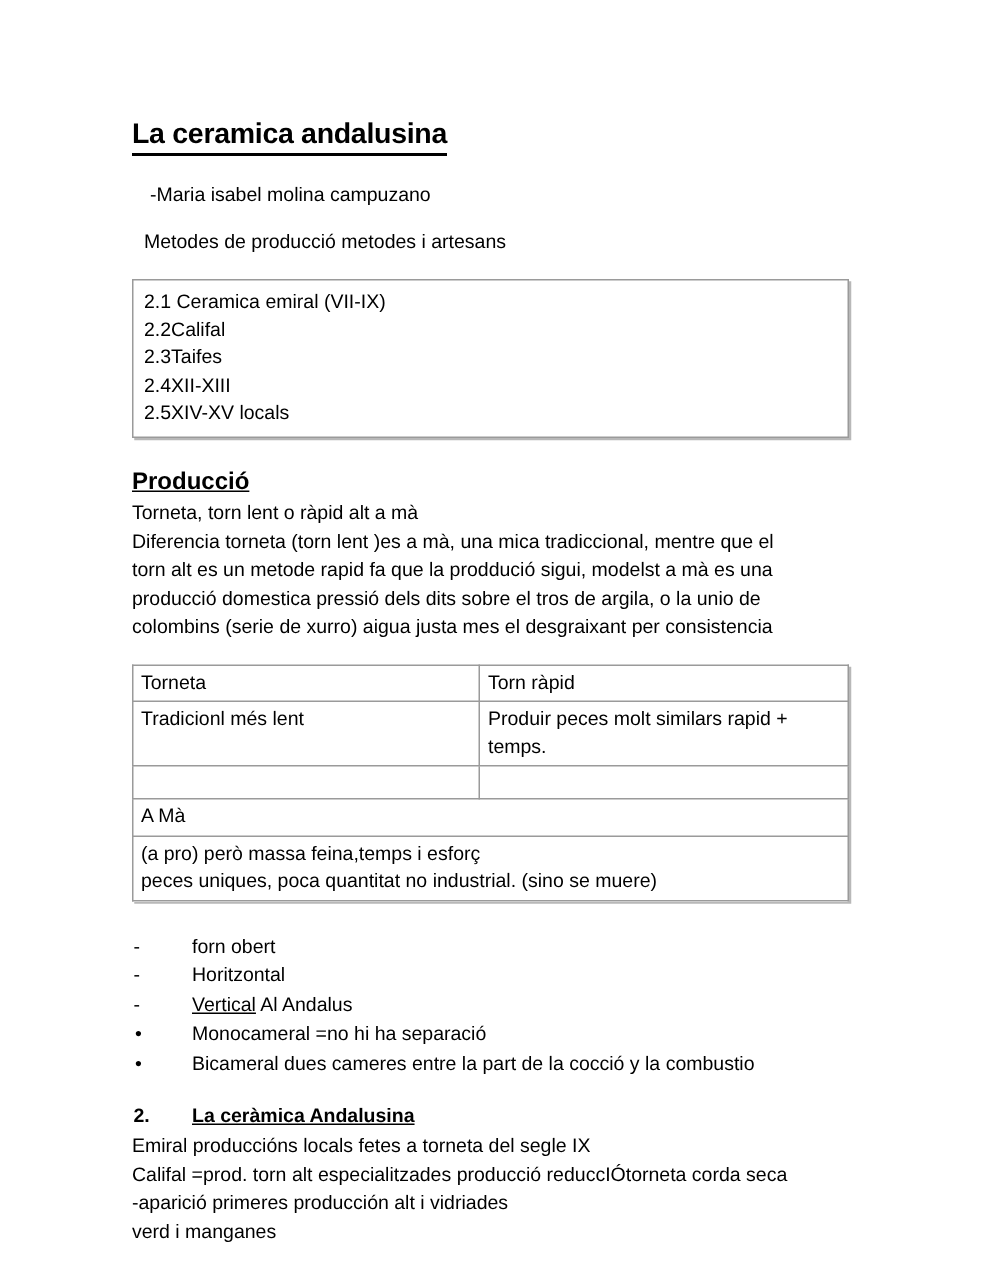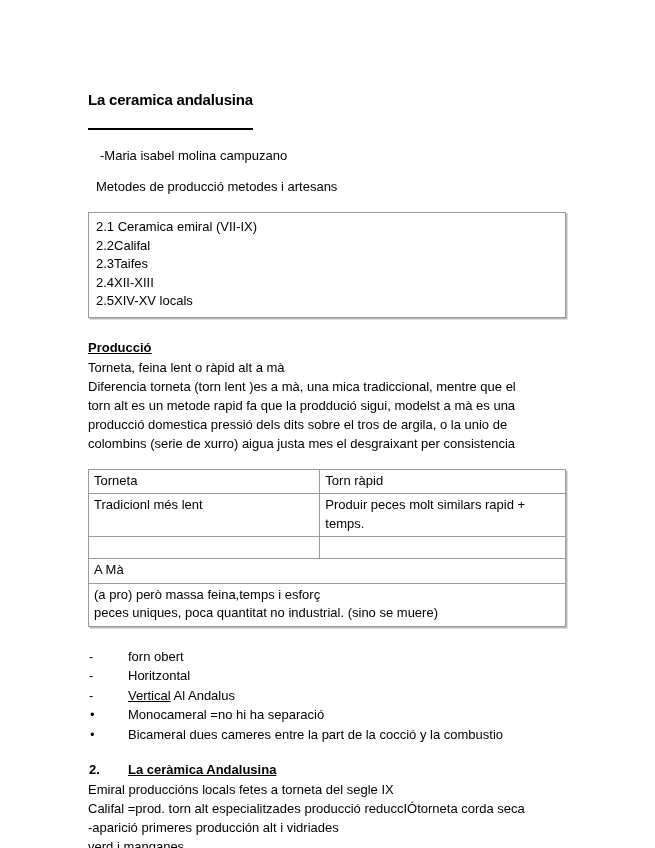--- a/index.html
+++ b/index.html
@@ -25,28 +25,28 @@
   }
   .content {
     position: absolute;
     left: 88px;
     top: 72px;
     width: 478px;
   }
 
   
   .doc-title {
-    font-size: 15px;
+    font-size: 19px;
     font-weight: bold;
     line-height: 25px;
     letter-spacing: -0.2px;
-    margin: 15px 0 4px 0;
+    margin: 5px 0 4px 0;
     display: inline-block;
     border-bottom: 2px solid #000;
-    padding-bottom: 16px;
+    padding-bottom: 0px;
   }
   .title-wrap { line-height: 26px; margin-bottom: 3px; }
 
   .byline {
     font-size: 13px;
     line-height: 19px;
     margin: 12px;
   }
   .subline {
     font-size: 13px;
@@ -63,21 +63,21 @@
     background: #fff;
     margin-top: 10px;
   }
   .index-box .row {
     font-size: 13px;
     line-height: 18.5px;
   }
 
   
   .sec-head {
-    font-size: 13px;
+    font-size: 16px;
     font-weight: bold;
     line-height: 19px;
     margin: 0 0 1px 0;
   }
   .sec-head span.u { text-decoration: underline; }
 
   .para {
     font-size: 13px;
     line-height: 19px;
     margin: 0;
@@ -153,21 +153,21 @@
     <div class="index-box">
       <div class="row">2.1 Ceramica emiral (VII-IX)</div>
       <div class="row">2.2Califal</div>
       <div class="row">2.3Taifes</div>
       <div class="row">2.4XII-XIII</div>
       <div class="row">2.5XIV-XV locals</div>
     </div>
 
     <div class="para-block">
       <div class="sec-head"><span class="u">Producció</span></div>
-      <p class="para">Torneta, feina lent o ràpid alt a mà</p>
+      <p class="para">Torneta, torn lent o ràpid alt a mà</p>
       <p class="para">Diferencia torneta (torn lent )es a mà, una mica tradiccional, mentre que el</p>
       <p class="para">torn alt es un metode rapid fa que la proddució sigui, modelst a mà es una</p>
       <p class="para">producció domestica pressió dels dits sobre el tros de argila, o la unio de</p>
       <p class="para">colombins (serie de xurro) aigua justa mes el desgraixant per consistencia</p>
     </div>
 
     <table class="cmp">
       <tbody>
           <tr>
         <td class="col-l">Torneta</td>

